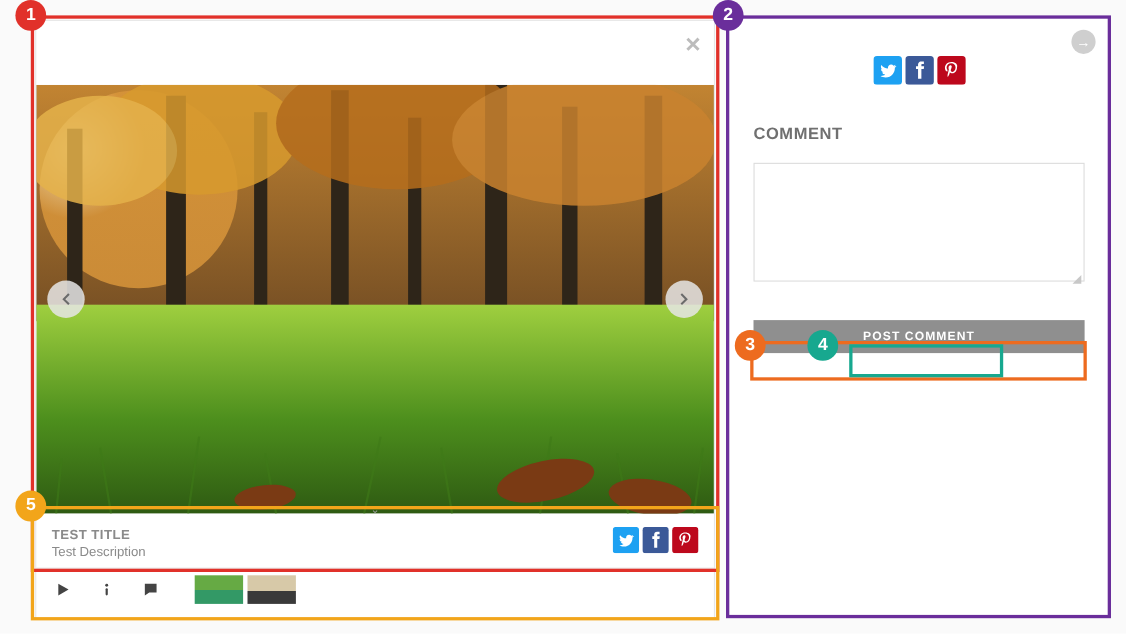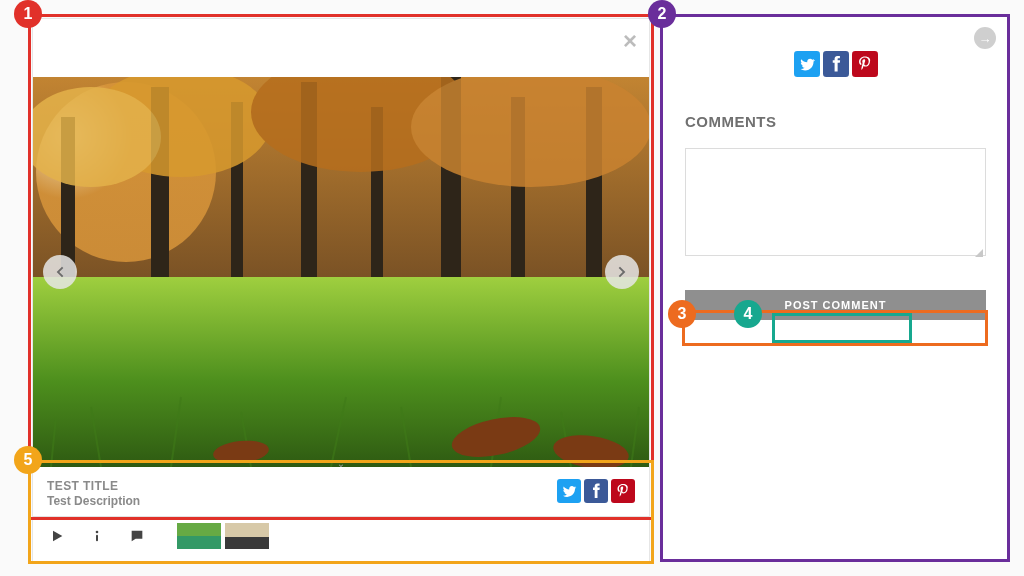--- a/index.html
+++ b/index.html
@@ -17,21 +17,21 @@
 .close-x { position: absolute; top: 8px; right: 12px; font-size: 24px; color: #bcbcbc; font-weight: bold; cursor: pointer; }
 .photo { position: relative; height: 390px; overflow: hidden; }
 .photo-img { width: 100%; height: 100%; display: block; }
 .nav-circle { position: absolute; top: 50%; transform: translateY(-50%); width: 34px; height: 34px; border-radius: 50%; background: rgba(230,230,230,0.85); color: #6b6b6b; display: flex; align-items: center; justify-content: center; cursor: pointer; }
 .nav-prev { left: 10px; }
 .nav-next { right: 10px; }
 .nav-circle svg { width: 16px; height: 16px; fill: #6b6b6b; }
 .caret-down { position: absolute; bottom: -2px; left: 50%; transform: translateX(-50%); color: #9a9a9a; font-size: 10px; }
 .meta { display: flex; justify-content: space-between; align-items: flex-start; padding: 12px 14px 8px; gap: 15px; }
 .meta-title { font-size: 12px; font-weight: bold; letter-spacing: .4px; color: #8a8a8a; }
-.meta-desc { font-size: 12px; color: #8a8a8a; margin-top: 1px; font-weight: bold; }
+.meta-desc { font-size: 12px; color: #8a8a8a; margin-top: 1px; }
 .share-row { display: flex; gap: 3px; }
 .share-btn { width: 24px; height: 24px; display: flex; align-items: center; justify-content: center; cursor: pointer; }
 .share-btn svg { width: 24px; height: 24px; }
 .toolbar { border-top: 1px solid #e3e3e3; display: flex; align-items: center; gap: 24px; padding: 6px 16px; }
 .toolbar .icn { color: #444; cursor: pointer; display:flex; align-items:center; }
 .toolbar .icn svg { width:16px; height:16px; fill:#444; }
 .thumbs { display: flex; gap: 4px; margin-left: 8px; }
 .thumb { width: 44px; height: 26px; background: #ccc; cursor: pointer; }
 
 
@@ -207,21 +207,21 @@
             <path class="fb" d="M13.5 8.5V7.3c0-.5.3-.6.6-.6h1.5V4.5h-2.1c-2.3 0-2.8 1.7-2.8 2.8v1.2H9v2.4h1.7V19h2.8v-8.1h2l.3-2.4h-2.3z"></path>
           </svg>
       </span>
       <span class="share-btn">
         <svg viewBox="0 0 24 24">
             <rect width="24" height="24" rx="3" fill="#bd081c"></rect>
             <path class="pn" d="M12 5c-3.6 0-5.5 2.4-5.5 4.9 0 1.2.6 2.7 1.7 3.1.2.1.3 0 .3-.1l.2-1c0-.1 0-.2-.1-.3-.4-.5-.7-1.2-.7-2 0-1.9 1.5-3.7 3.9-3.7 2.1 0 3.6 1.4 3.6 3.5 0 2.3-1.2 3.9-2.7 3.9-.8 0-1.5-.7-1.3-1.6.3-1 .8-2.1.8-2.9 0-.7-.4-1.2-1.1-1.2-.9 0-1.6.9-1.6 2.1 0 .8.3 1.3.3 1.3l-1 4.3c-.2.8-.1 1.9 0 2.1 0 .1.1.1.2 0 .1-.1.9-1.3 1.2-2.1l.5-1.8c.3.5 1 .9 1.8.9 2.4 0 4.1-2.2 4.1-4.9C17.5 7.1 15.3 5 12 5z"></path>
           </svg>
       </span>
     </div>
-    <div class="comments-h">COMMENTS</div>
+    <div class="comments-h">COMMENT</div>
     <div class="ta-wrap">
       <textarea class="comment-box" style=""></textarea>
       <div class="ta-resize"></div>
     </div>
     <div class="post-bar">
       <span>POST COMMENT</span>
     </div>
   </div>
 
   <div class="anno">

